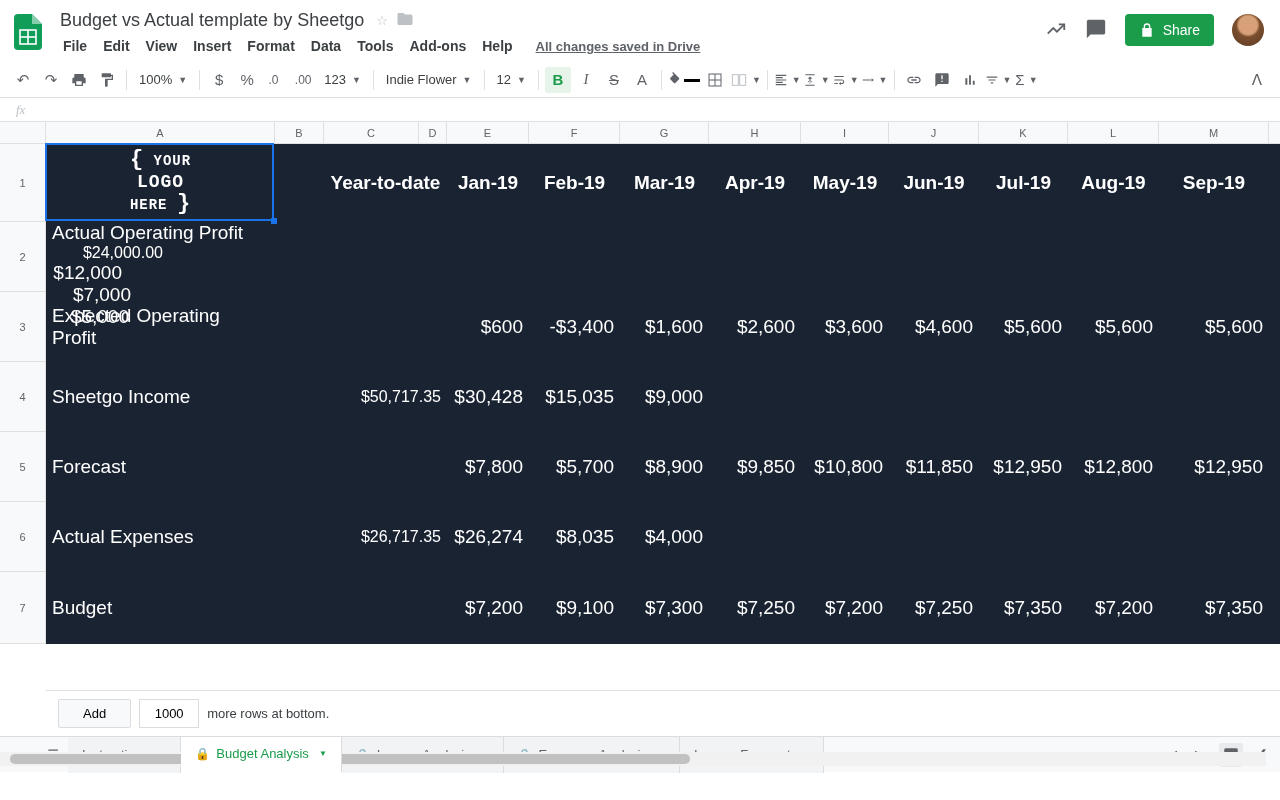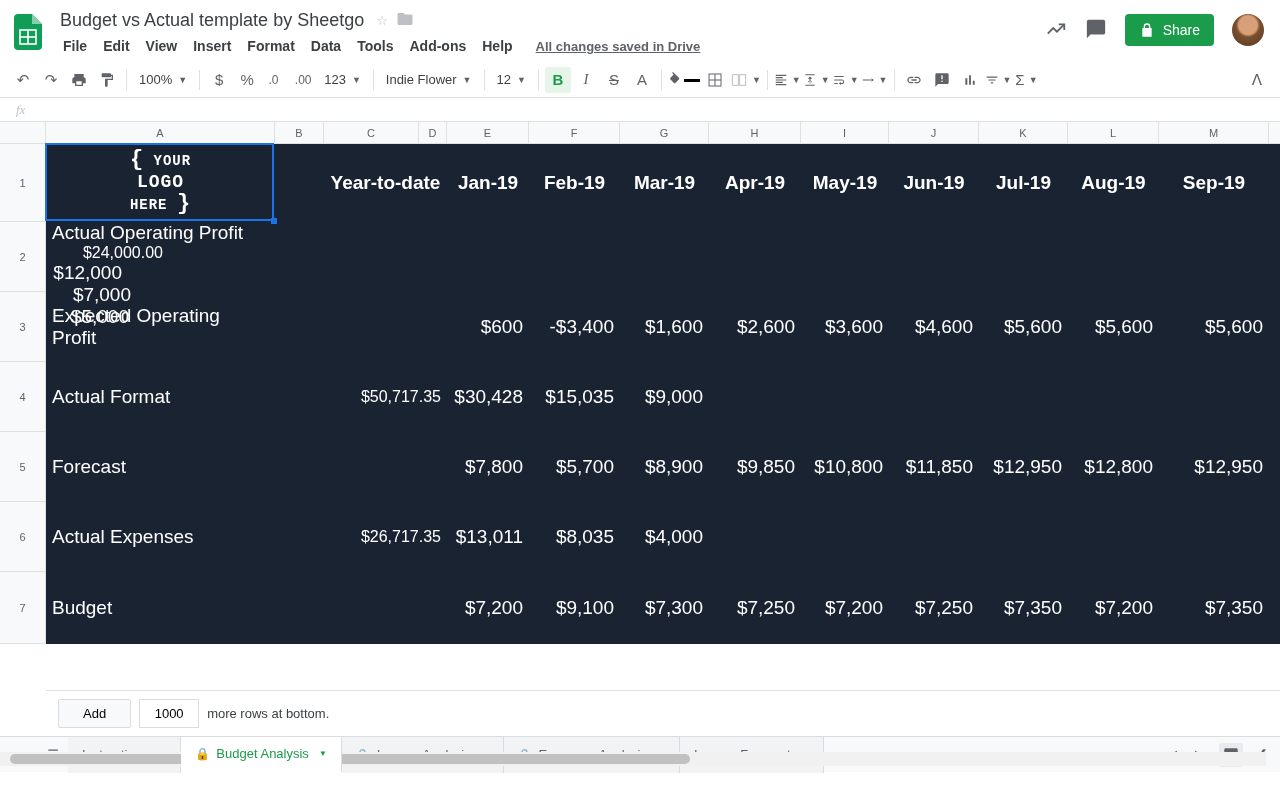--- a/index.html
+++ b/index.html
@@ -319,21 +319,21 @@
         <div class="cell val-cell cF">-$3,400</div>
         <div class="cell val-cell cG">$1,600</div>
         <div class="cell val-cell cH">$2,600</div>
         <div class="cell val-cell cI">$3,600</div>
         <div class="cell val-cell cJ">$4,600</div>
         <div class="cell val-cell cK">$5,600</div>
         <div class="cell val-cell cL">$5,600</div>
         <div class="cell val-cell cM">$5,600</div>
       </div>
       <div class="data-row" style="height: 70px;">
-        <div class="cell label-cell cA">Actual Format</div>
+        <div class="cell label-cell cA">Sheetgo Income</div>
         <div class="cell cB"></div>
         <div class="cell val-cell cC" style="width: 123px; font-size: 16px;">$50,717.35</div>
         <div class="cell val-cell cE">$30,428</div>
         <div class="cell val-cell cF">$15,035</div>
         <div class="cell val-cell cG">$9,000</div>
         <div class="cell val-cell cH"></div>
         <div class="cell val-cell cI"></div>
         <div class="cell val-cell cJ"></div>
         <div class="cell val-cell cK"></div>
         <div class="cell val-cell cL"></div>
@@ -350,21 +350,21 @@
         <div class="cell val-cell cI">$10,800</div>
         <div class="cell val-cell cJ">$11,850</div>
         <div class="cell val-cell cK">$12,950</div>
         <div class="cell val-cell cL">$12,800</div>
         <div class="cell val-cell cM">$12,950</div>
       </div>
       <div class="data-row" style="height: 70px;">
         <div class="cell label-cell cA">Actual Expenses</div>
         <div class="cell cB"></div>
         <div class="cell val-cell cC" style="width: 123px; font-size: 16px;">$26,717.35</div>
-        <div class="cell val-cell cE">$13,011</div>
+        <div class="cell val-cell cE">$26,274</div>
         <div class="cell val-cell cF">$8,035</div>
         <div class="cell val-cell cG">$4,000</div>
         <div class="cell val-cell cH"></div>
         <div class="cell val-cell cI"></div>
         <div class="cell val-cell cJ"></div>
         <div class="cell val-cell cK"></div>
         <div class="cell val-cell cL"></div>
         <div class="cell val-cell cM"></div>
       </div>
       <div class="data-row" style="height: 72px;">

